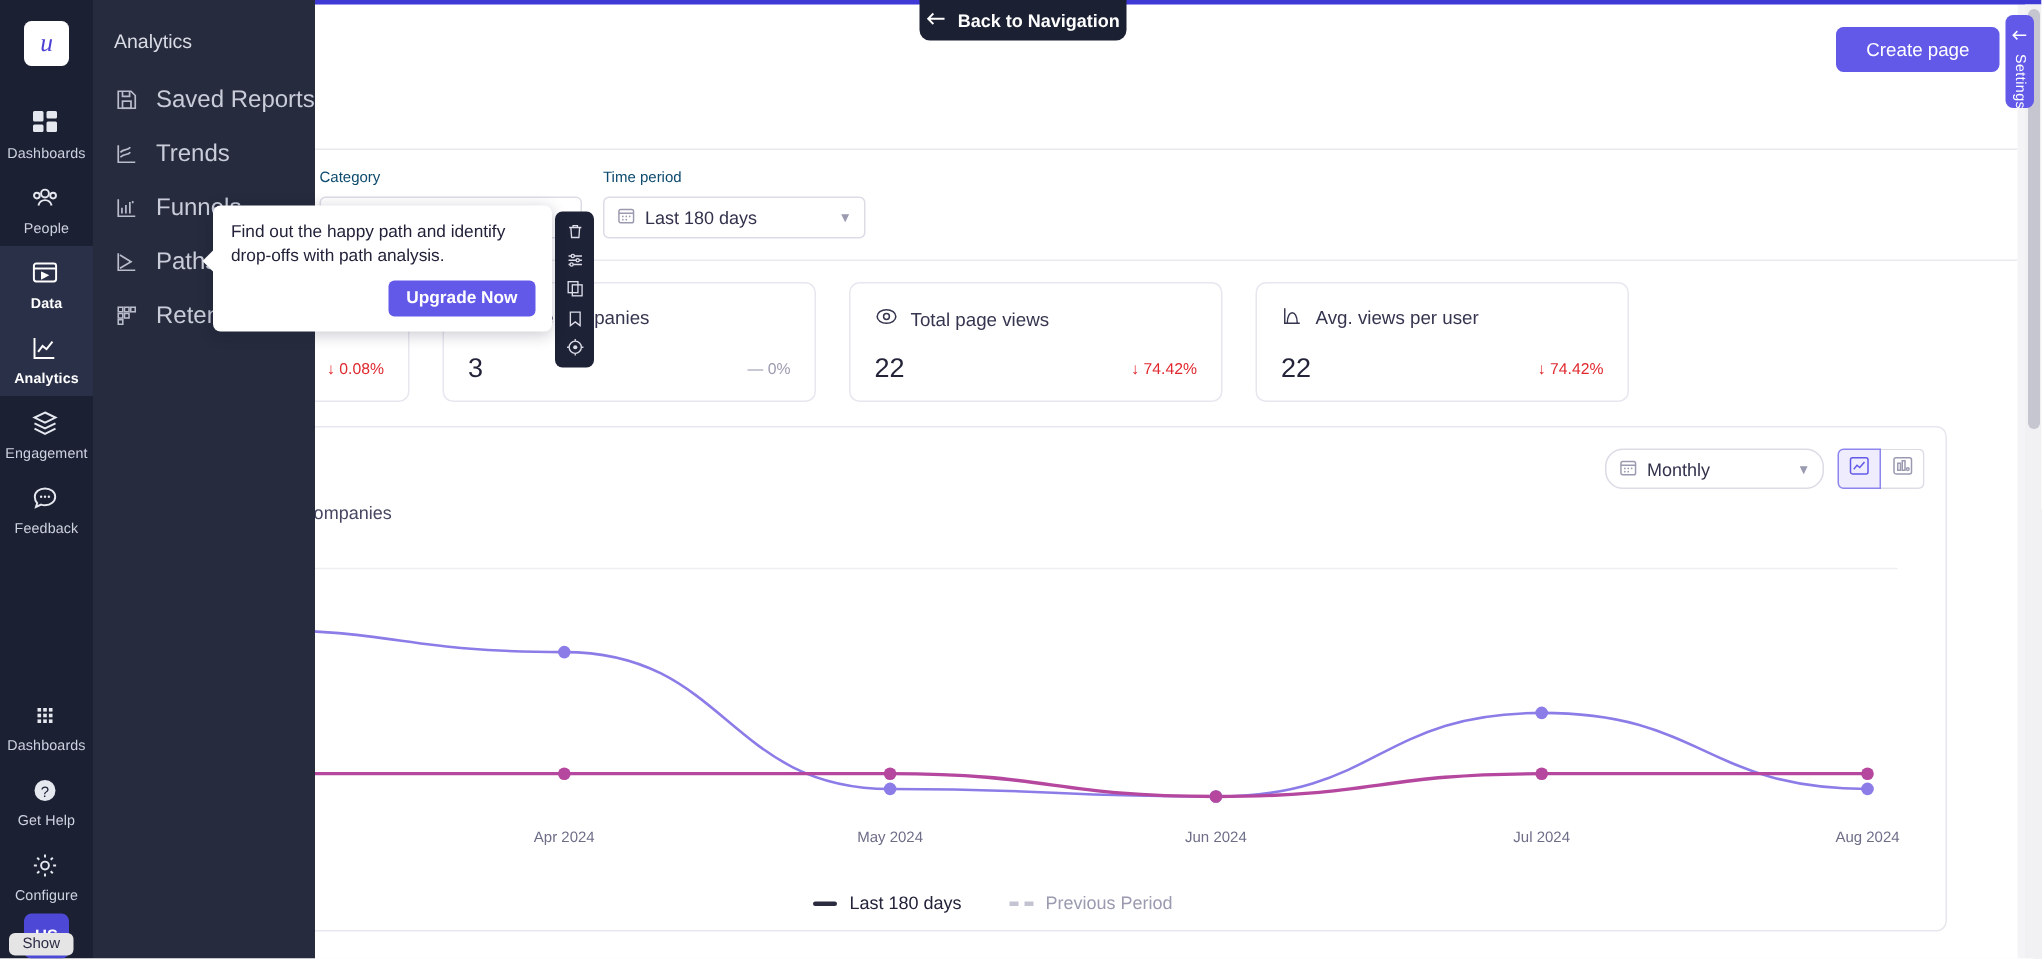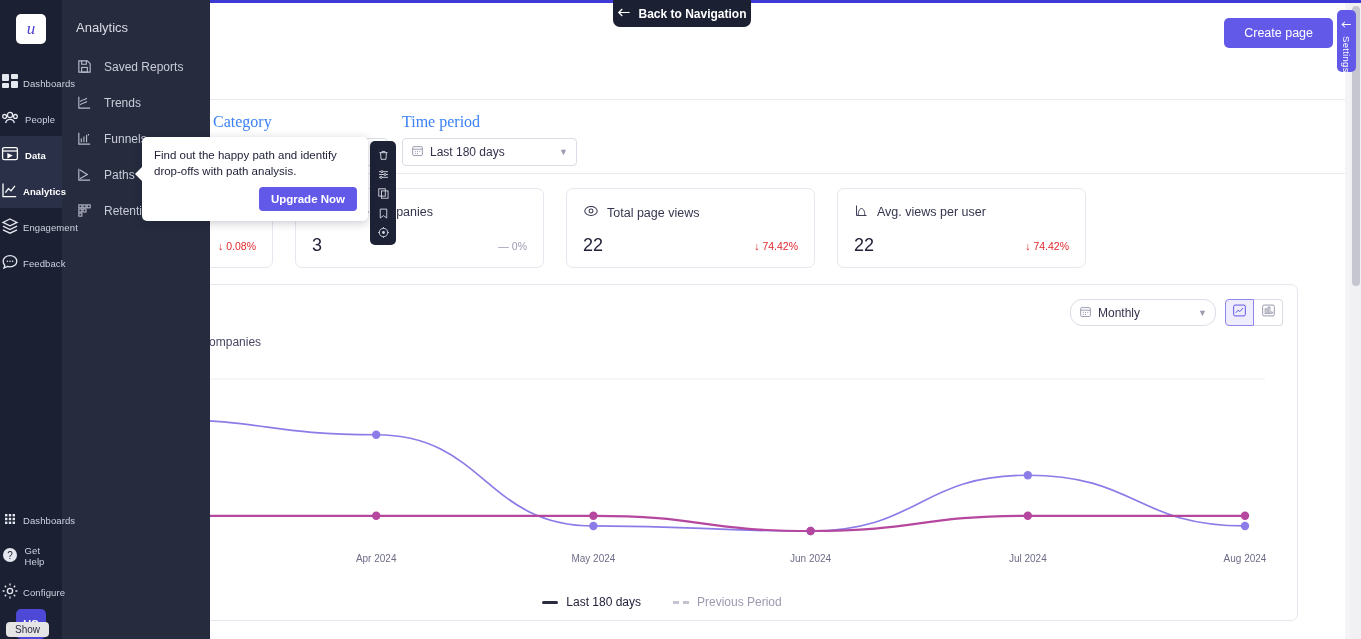--- a/index.html
+++ b/index.html
@@ -17,21 +17,21 @@
     background: #1b2033; z-index: 40;
     display: flex; flex-direction: column; align-items: center;
   }
   .rail-logo {
     width: 30px; height: 30px; margin-top: 14px; background: #fff;
     border-radius: 5px; color: #4b3fd4;
     font-family: "Liberation Serif", serif; font-style: italic;
     font-size: 17px; display: flex; align-items: center; justify-content: center;
   }
   .rail-item {
-    width: 62px; padding: 8px 0 6px; display: flex; flex-direction: row;
+    width: 62px; padding: 8px 0 6px; display: flex; flex-direction: column;
     align-items: center; gap: 3px; cursor: pointer;
   }
   .rail-item.active { background: #2a3048; }
   .rail-item .ico { width: 22px; height: 22px; display: block; }
   .rail-item .lbl { font-size: 9.5px; color: #cfd3e0; letter-spacing: .1px; }
   .rail-item.active .lbl { color: #fff; font-weight: bold; }
   .rail-spacer { flex: 1 1 auto; }
   .rail-badge {
     width: 30px; height: 30px; background: #4d48d6; border-radius: 5px;
     color: #fff; font-size: 11px; font-weight: bold;
@@ -43,21 +43,21 @@
   }
 
   
   .flyout {
     position: absolute; left: 62px; top: 0; width: 148px; height: 639px;
     background: #262b3d; z-index: 38; padding: 20px 0 0 14px;
   }
   .flyout-title { color: #d9dbe5; font-size: 13px; margin-bottom: 14px; }
   .flyout-item {
     display: flex; align-items: center; gap: 10px;
-    height: 36px; color: #c9ccd9; font-size: 12px; cursor: pointer;
+    height: 36px; color: #c9ccd9; font-size: 16px; cursor: pointer;
   }
   .flyout-item .ico { width: 18px; height: 18px; flex: none; }
 
   
   .topbar {
     position: absolute; left: 0; top: 0; width: 1361px; height: 3px;
     background: #3f3ad6;
   }
   .back-nav {
     position: absolute; left: 613px; top: 0; width: 138px; height: 27px;
@@ -89,21 +89,21 @@
     position: absolute; left: 24px; top: 68px; font-size: 12.5px; color: #3b3b5c;
   }
   .hdr-divider {
     position: absolute; left: 0; top: 96px; width: 1345px; height: 1px;
     background: #e9e9ef;
   }
 
   
   .filters { position: absolute; left: 24px; top: 110px; display: flex; gap: 14px; }
   .filter { display: flex; flex-direction: column; gap: 7px; }
-  .filter-label { font-size: 16px; color: #3b82f6; font-family: Liberation Serif, serif; }
+  .filter-label { font-size: 10px; color: #0c4a6e; }
   .select {
     width: 175px; height: 28px; border: 1px solid #dcdce6; border-radius: 4px;
     background: #fff; display: flex; align-items: center; padding: 0 8px;
     gap: 6px; font-size: 12px; color: #32324d; cursor: pointer;
   }
   .select .caret { margin-left: auto; color: #9a9ab0; font-size: 9px; }
   .filters-divider {
     position: absolute; left: 0; top: 170px; width: 1345px; height: 1px;
     background: #e9e9ef;
   }

